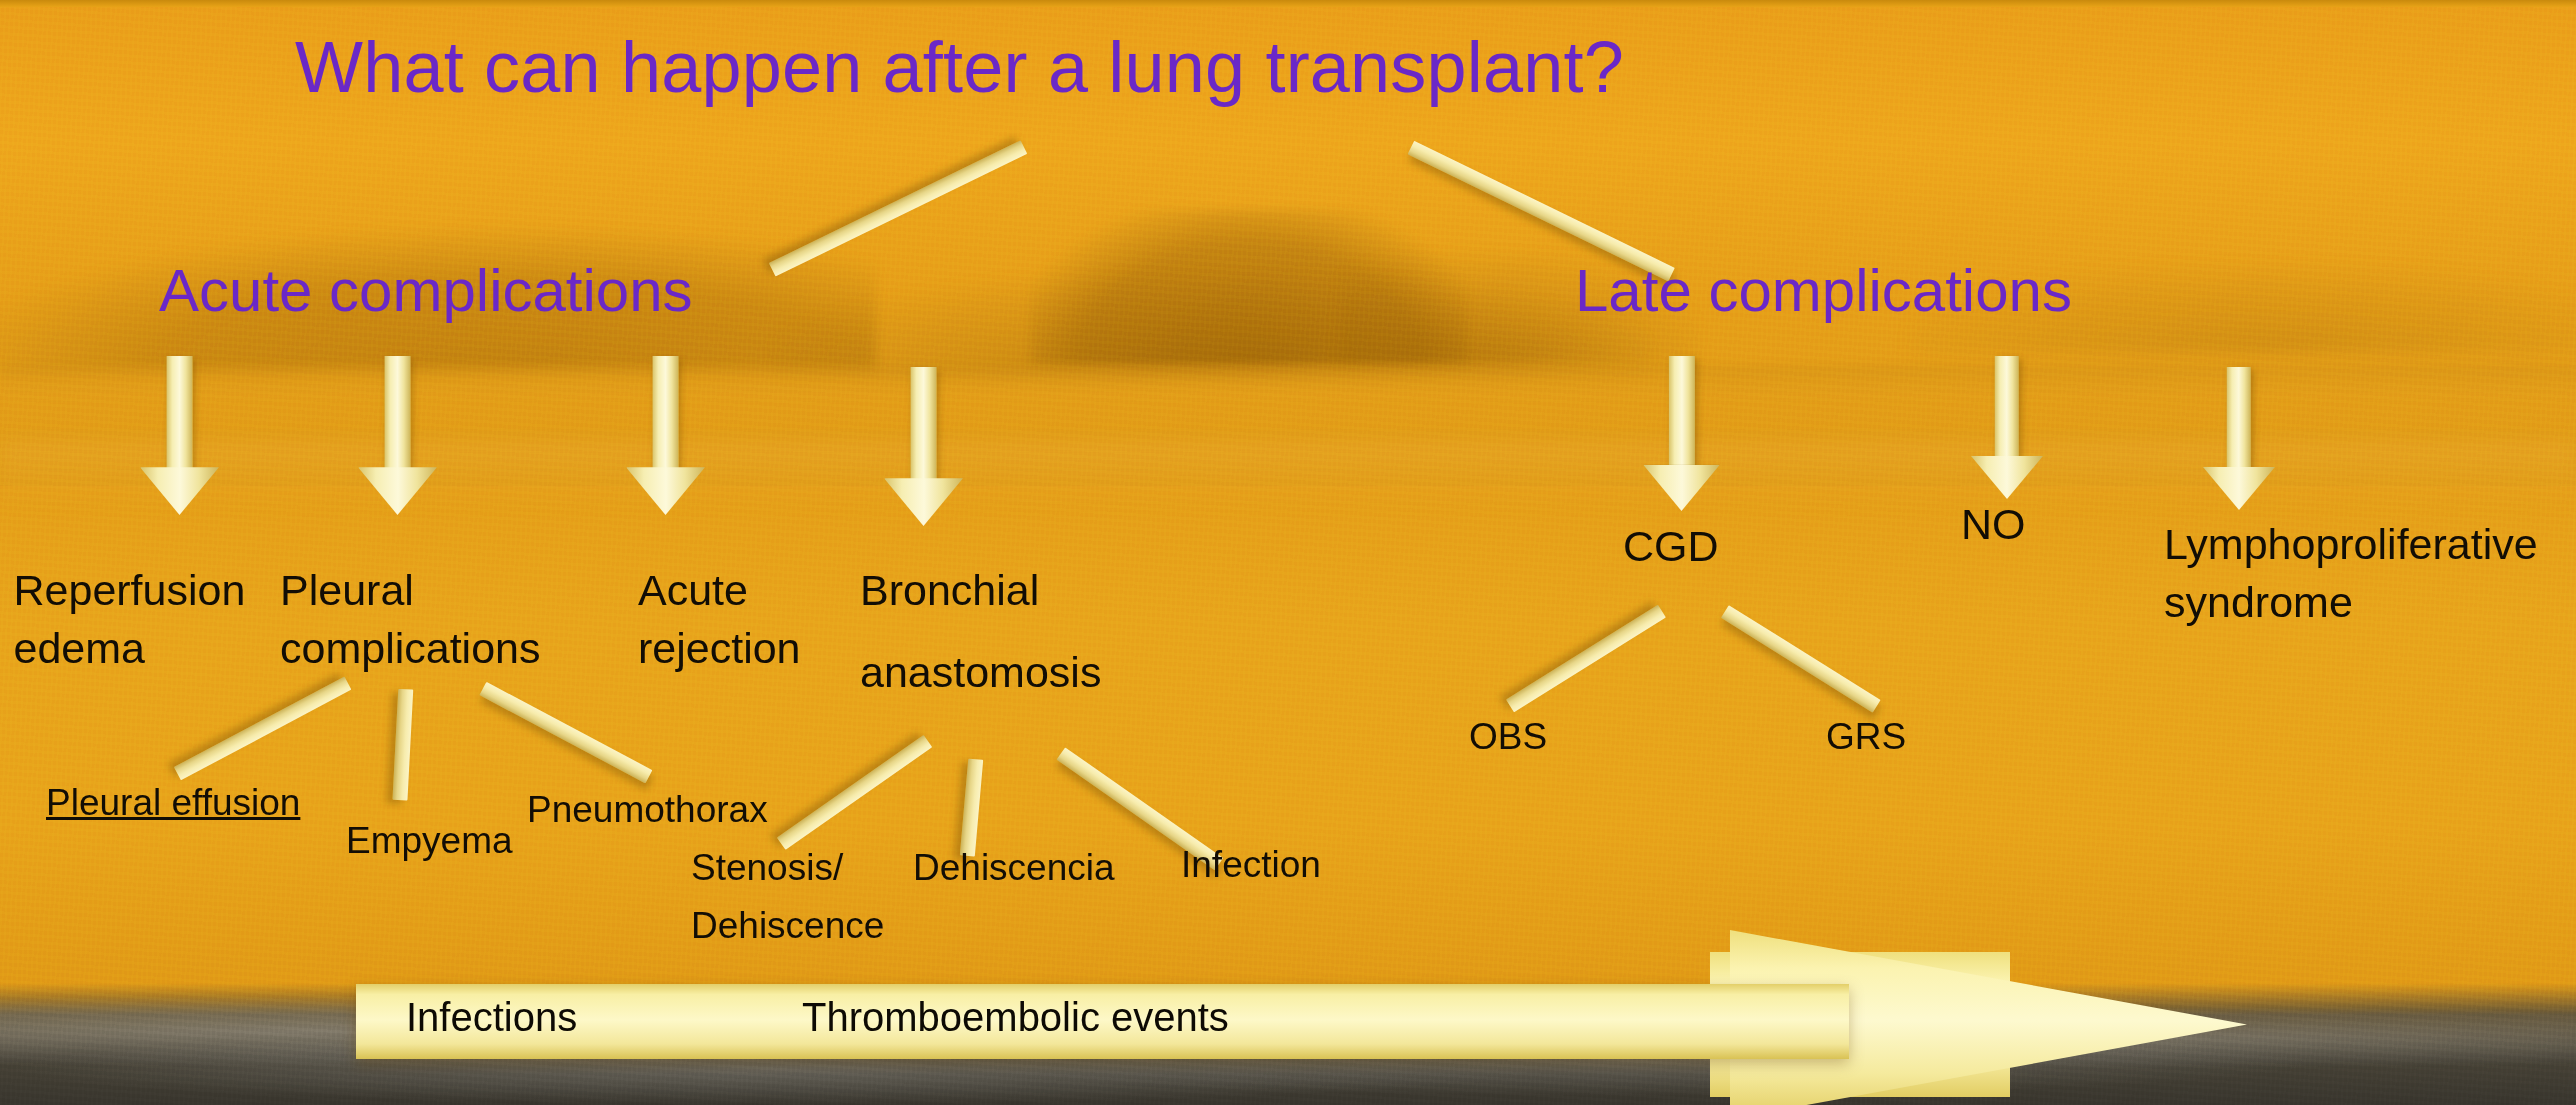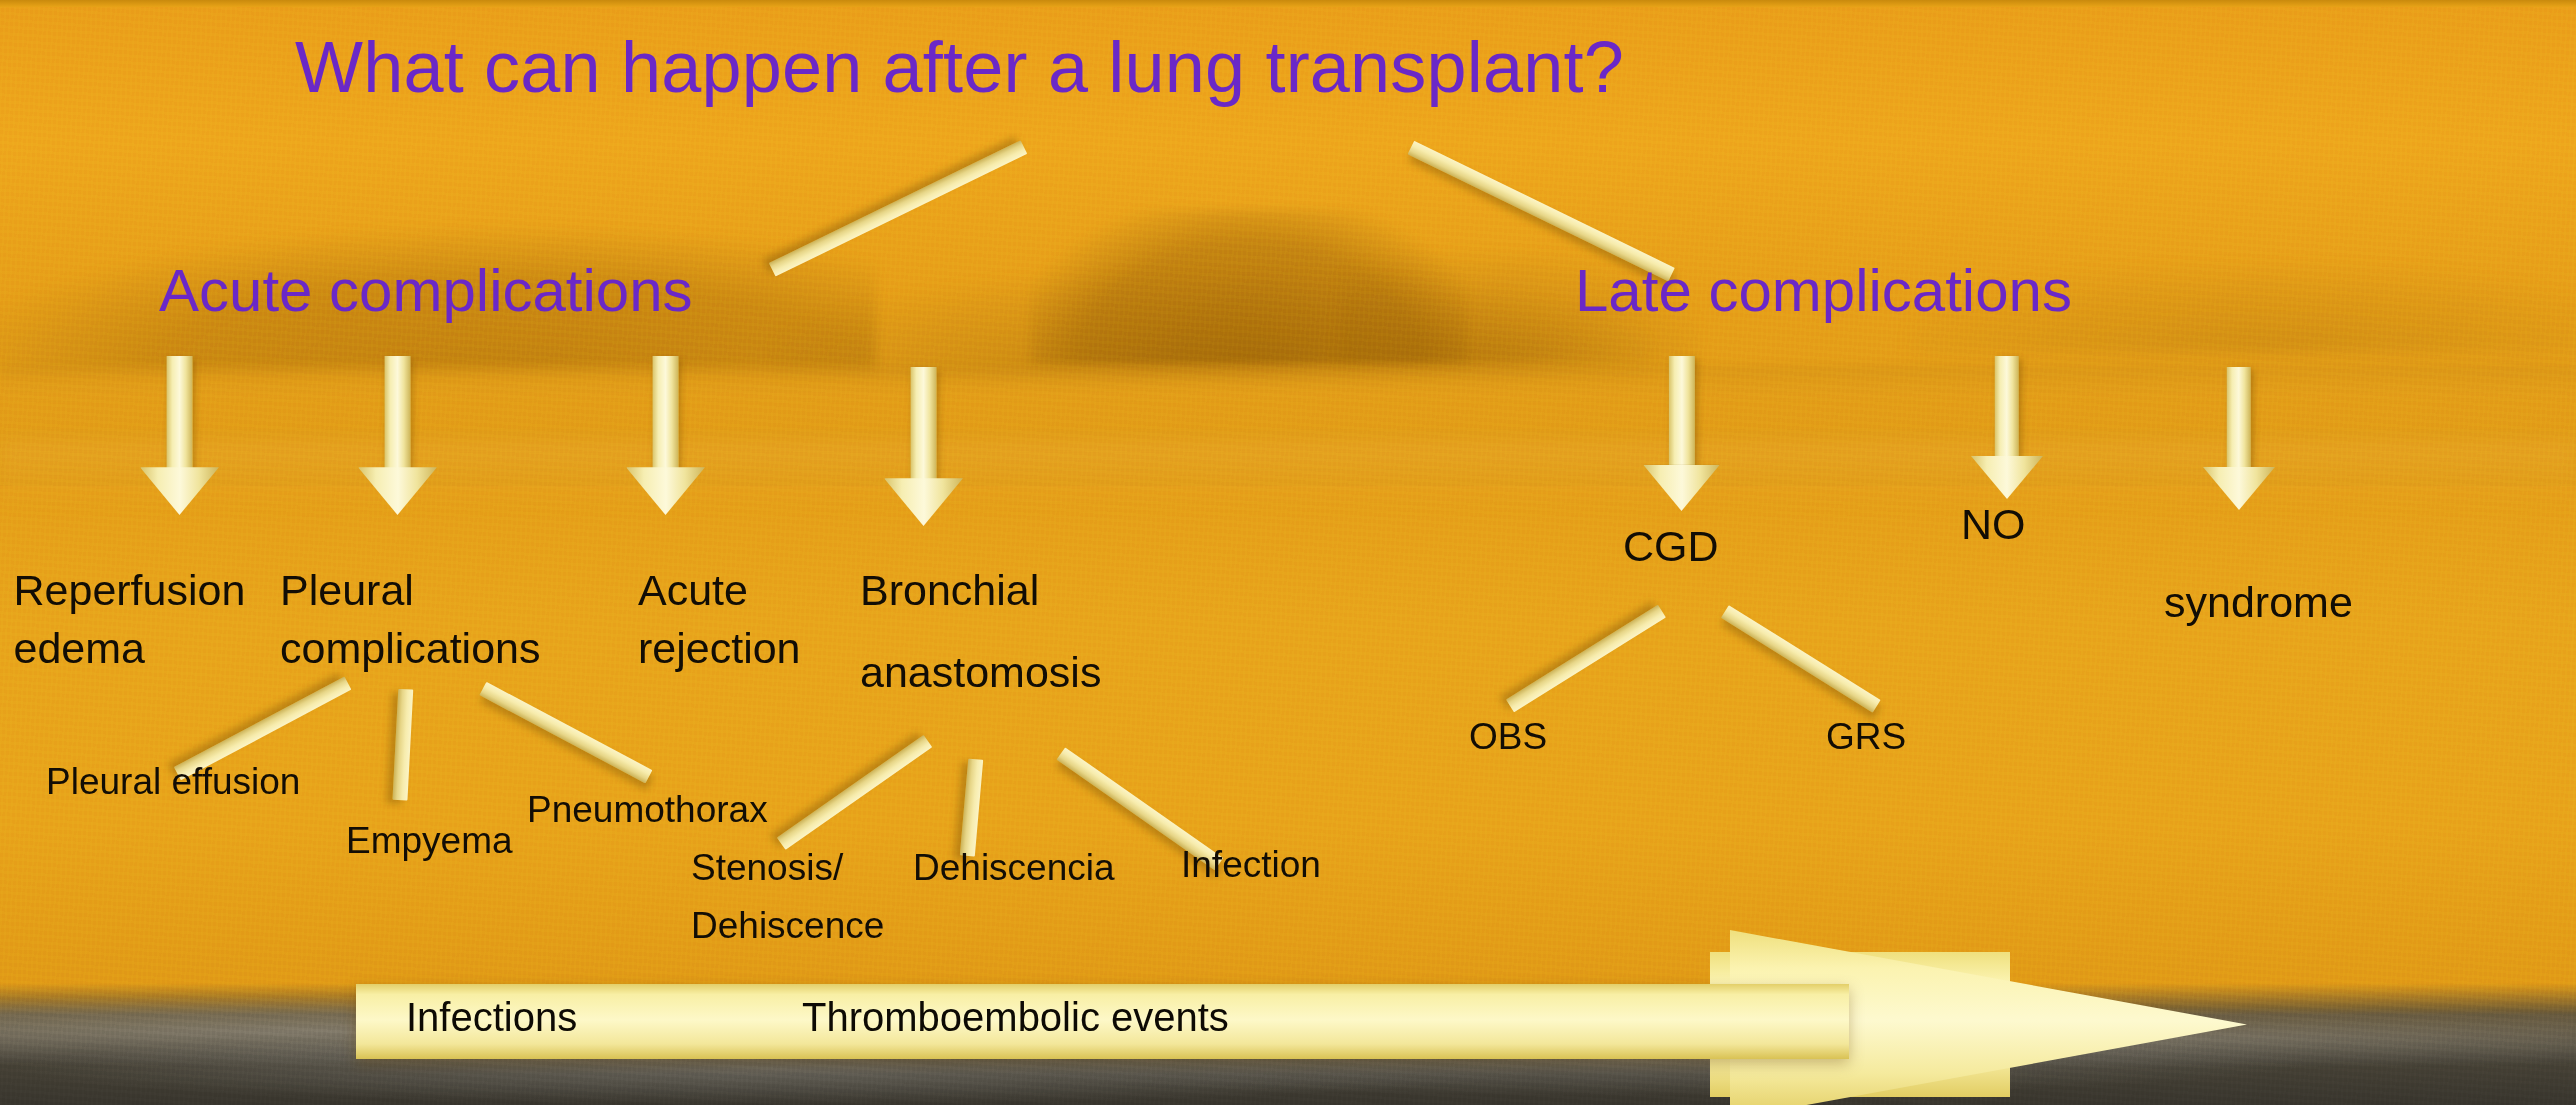--- a/index.html
+++ b/index.html
@@ -211,27 +211,28 @@
   <div class="t node" style="left:280px;top:626px;">complications</div>
 
   <div class="t node" style="left:638px;top:568px;">Acute</div>
   <div class="t node" style="left:638px;top:626px;">rejection</div>
 
   <div class="t node" style="left:860px;top:568px;">Bronchial</div>
   <div class="t node" style="left:860px;top:650px;">anastomosis</div>
 
   <div class="t node" style="left:1623px;top:524px;">CGD</div>
   <div class="t node" style="left:1961px;top:502px;">NO</div>
+  <div class="t node" style="left:2164px;top:522px;">Lymphoproliferative</div>
   <div class="t node" style="left:2164px;top:580px;">syndrome</div>
 
   <div class="rod" style="left:348px;top:676px;width:193px;transform:rotate(152deg);"></div>
   <div class="rod" style="left:406px;top:682px;width:111px;transform:rotate(93deg);"></div>
   <div class="rod" style="left:483px;top:681px;width:188px;transform:rotate(28deg);"></div>
 
-  <div class="t node sm" style="left:46px;top:762px;">Pleural effusion</div>
+  <div class="t node sm" style="left:46px;top:783px;text-decoration:underline;">Pleural effusion</div>
   <div class="t node sm" style="left:346px;top:821px;">Empyema</div>
   <div class="t node sm" style="left:527px;top:790px;">Pneumothorax</div>
 
   <div class="rod" style="left:928px;top:734px;width:179px;transform:rotate(145deg);"></div>
   <div class="rod" style="left:976px;top:752px;width:97px;transform:rotate(95deg);"></div>
   <div class="rod" style="left:1061px;top:746px;width:193px;transform:rotate(35deg);"></div>
 
   <div class="t node sm" style="left:691px;top:848px;">Stenosis/</div>
   <div class="t node sm" style="left:691px;top:906px;">Dehiscence</div>
   <div class="t node sm" style="left:913px;top:848px;">Dehiscencia</div>

